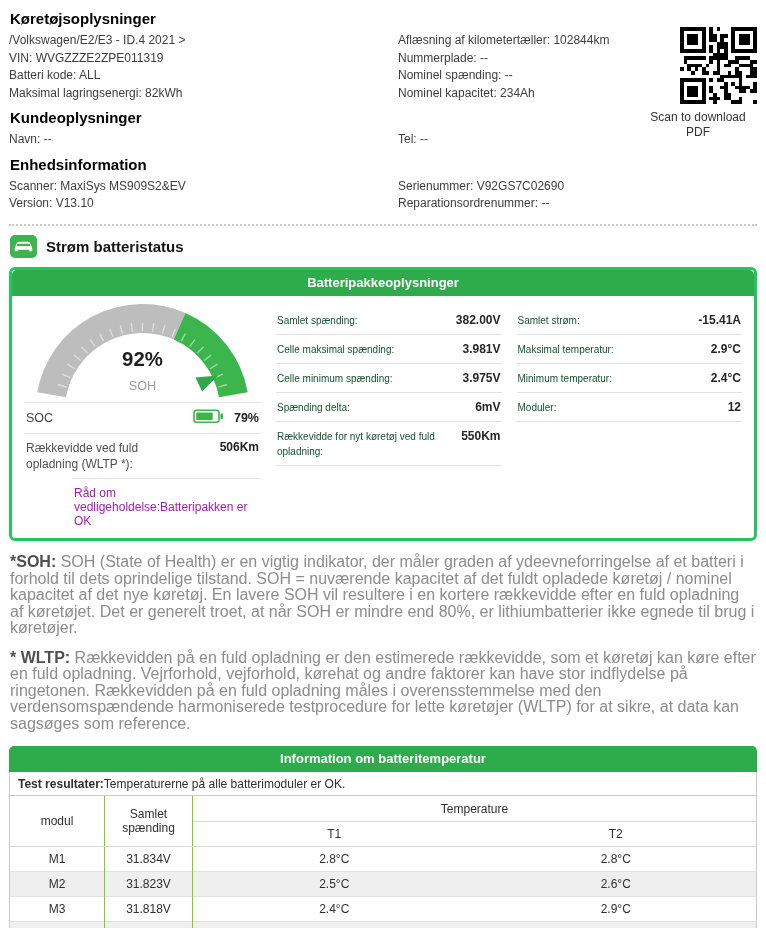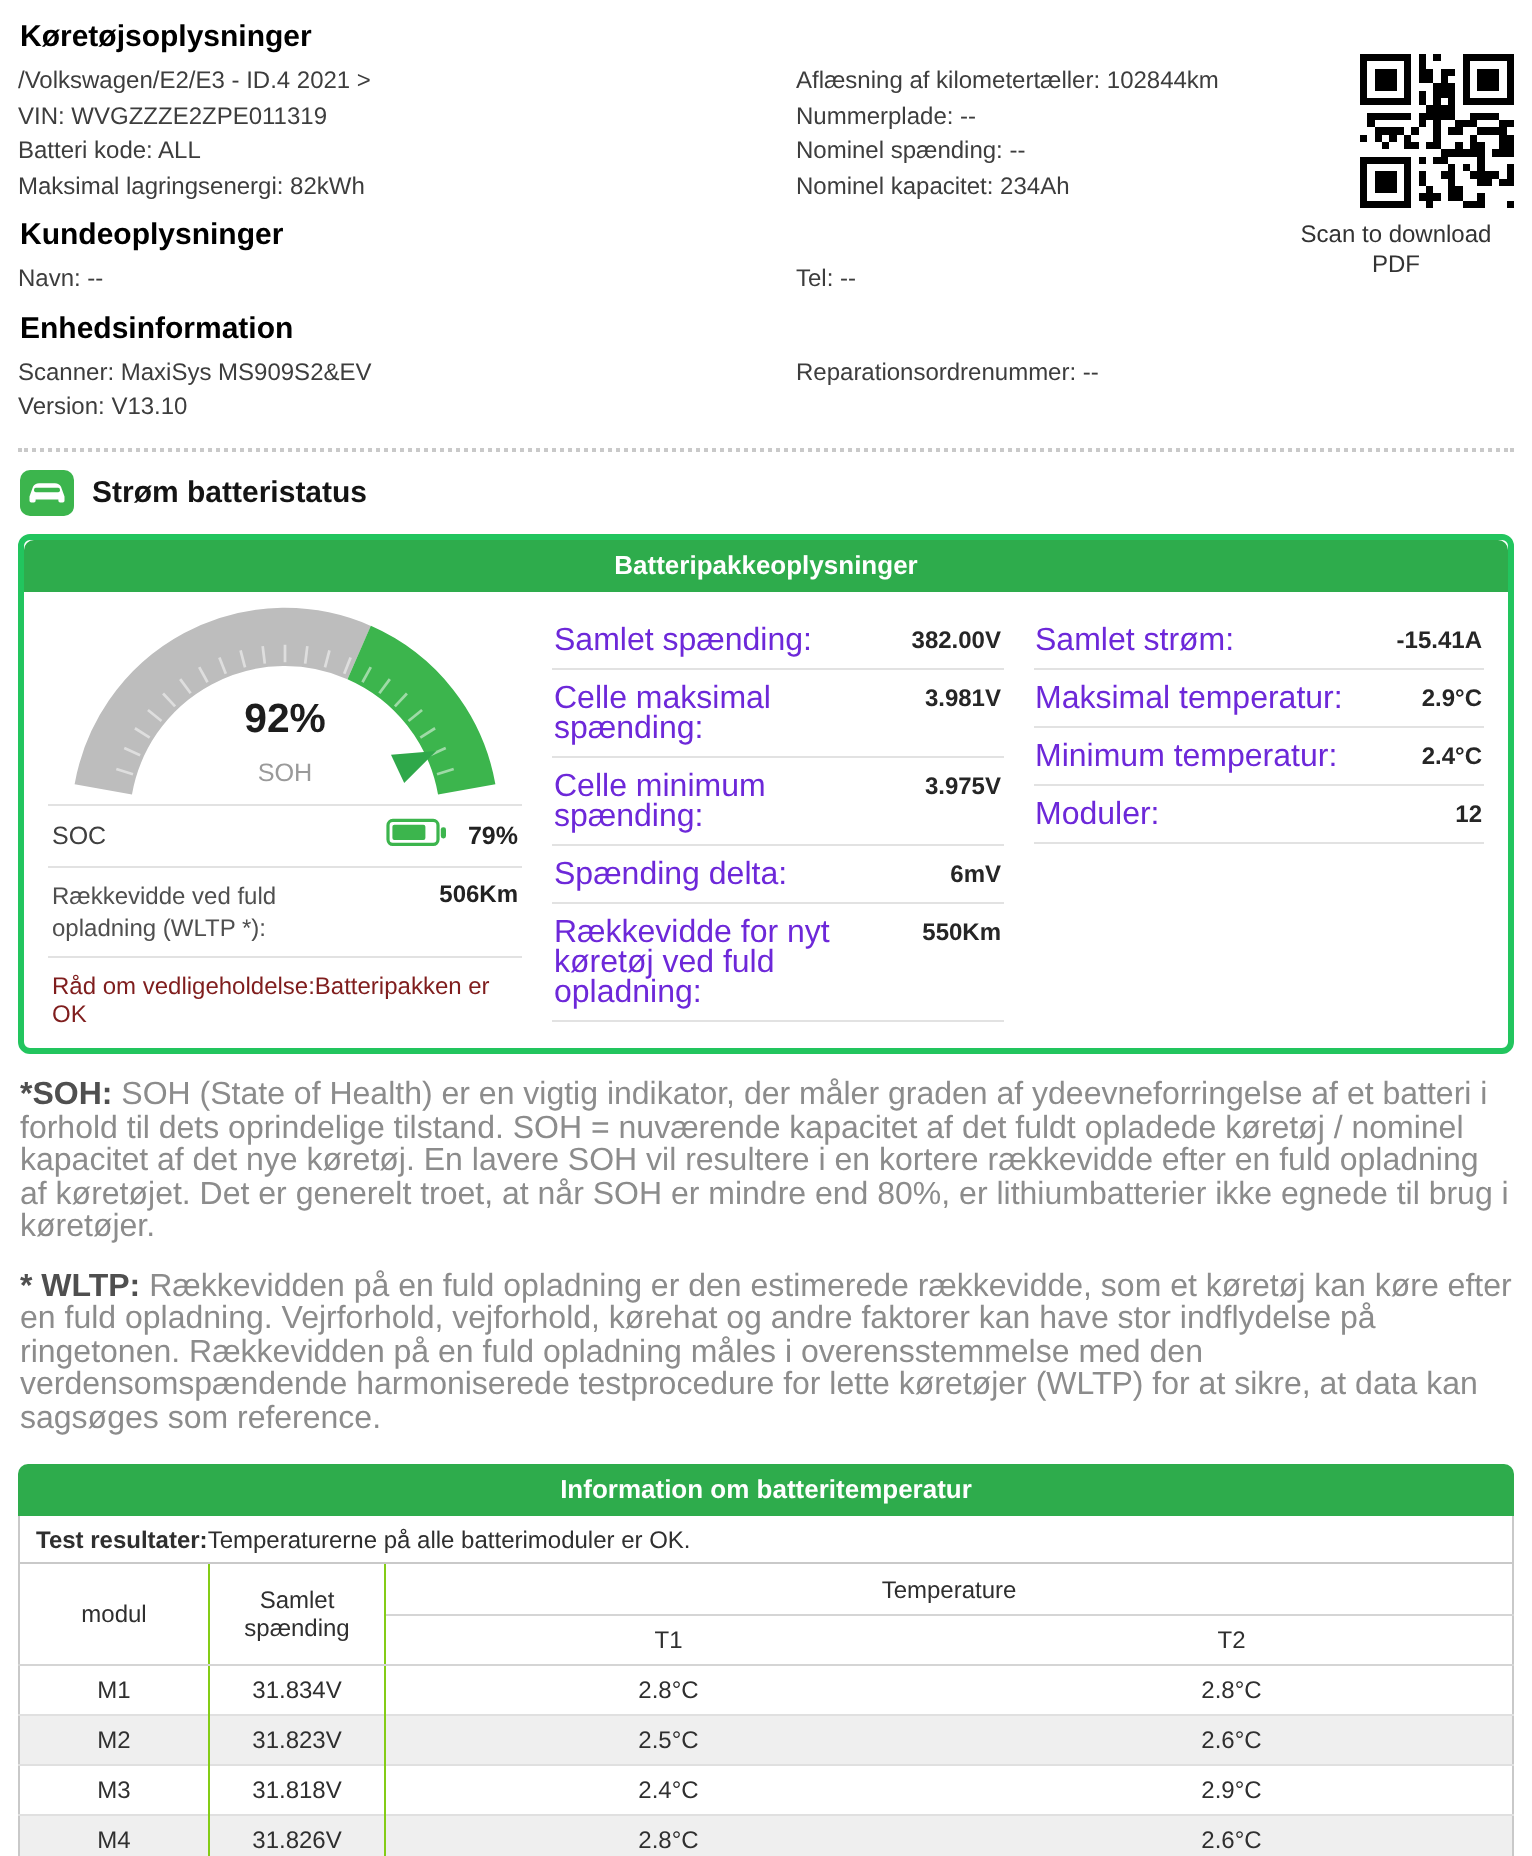--- a/index.html
+++ b/index.html
@@ -30,24 +30,24 @@
 
   .gauge-wrap { padding:4px 2px 0 2px; }
   .gauge-wrap svg { width:100%; height:auto; display:block; }
 
   .soc-row { display:flex; align-items:center; border-top:1px solid #e2e2e2; padding:6px 2px; font-size:12.5px; color:#3f3f3f; }
   .soc-row .soc-val { font-weight:700; color:#222; margin-left:10px; }
   .soc-row .batt { margin-left:auto; }
   .range-row { display:flex; justify-content:space-between; border-top:1px solid #e2e2e2; padding:6px 2px;gap:44px; }
   .range-row .r-label { font-size:12px; color:#4f4f4f; max-width:168px; line-height:16px; }
   .range-row .r-val { font-size:12px; font-weight:700; color:#222; }
-  .advice-row { border-top:1px solid #e2e2e2; padding:7px 2px 4px 2px; font-size:12px; color:#7f1d1d; }
+  .advice-row { border-top:1px solid #e2e2e2; padding:7px 2px 4px 2px; font-size:12px; color:#a21caf;margin-left:48px; }
 
   .metric-row { display:flex; justify-content:space-between; align-items:flex-start; border-bottom:1px solid #e2e2e2; padding:7px 1px 6px 1px; min-height:29px; }
-  .m-label { font-size:16px; color:#6d28d9; line-height:15px; max-width:165px; }
+  .m-label { font-size:10px; color:#14532d; line-height:15px; max-width:165px; }
   .m-value { font-size:12px; font-weight:700; color:#262626; text-align:right; white-space:nowrap; }
 
   .note { margin-top:13px; font-size:16px; line-height:16.5px; color:#8c8c8c; padding:0 1px; }
   .note b { color:#4f4f4f; font-weight:700; }
 
   .temp-section { margin-top:14px; }
   .test-row { border:1px solid #c9c9c9; border-top:none; font-size:12px; color:#2f2f2f; padding:5px 8px 4px 8px; }
   .test-row b { font-weight:700; }
 
   table.mod { width:100%; border-collapse:collapse; table-layout:fixed; border:1px solid #c9c9c9; border-top:none; }
@@ -222,20 +222,21 @@
       <div class="line">Tel: --</div>
     </div>
 
     <h2 class="sec" style="margin-top:7px;">Enhedsinformation</h2>
     <div class="two-col">
       <div>
         <div class="line">Scanner: MaxiSys MS909S2&amp;EV</div>
         <div class="line">Version: V13.10</div>
       </div>
       <div>
+        <div class="line">Serienummer: V92GS7C02690</div>
         <div class="line">Reparationsordrenummer: --</div>
       </div>
     </div>
   </div>
 
   <div class="dotted-divider"></div>
 
   <div class="status-title-row">
     <span class="app-icon">
       <svg width="21" height="14" viewBox="0 0 24 15">

